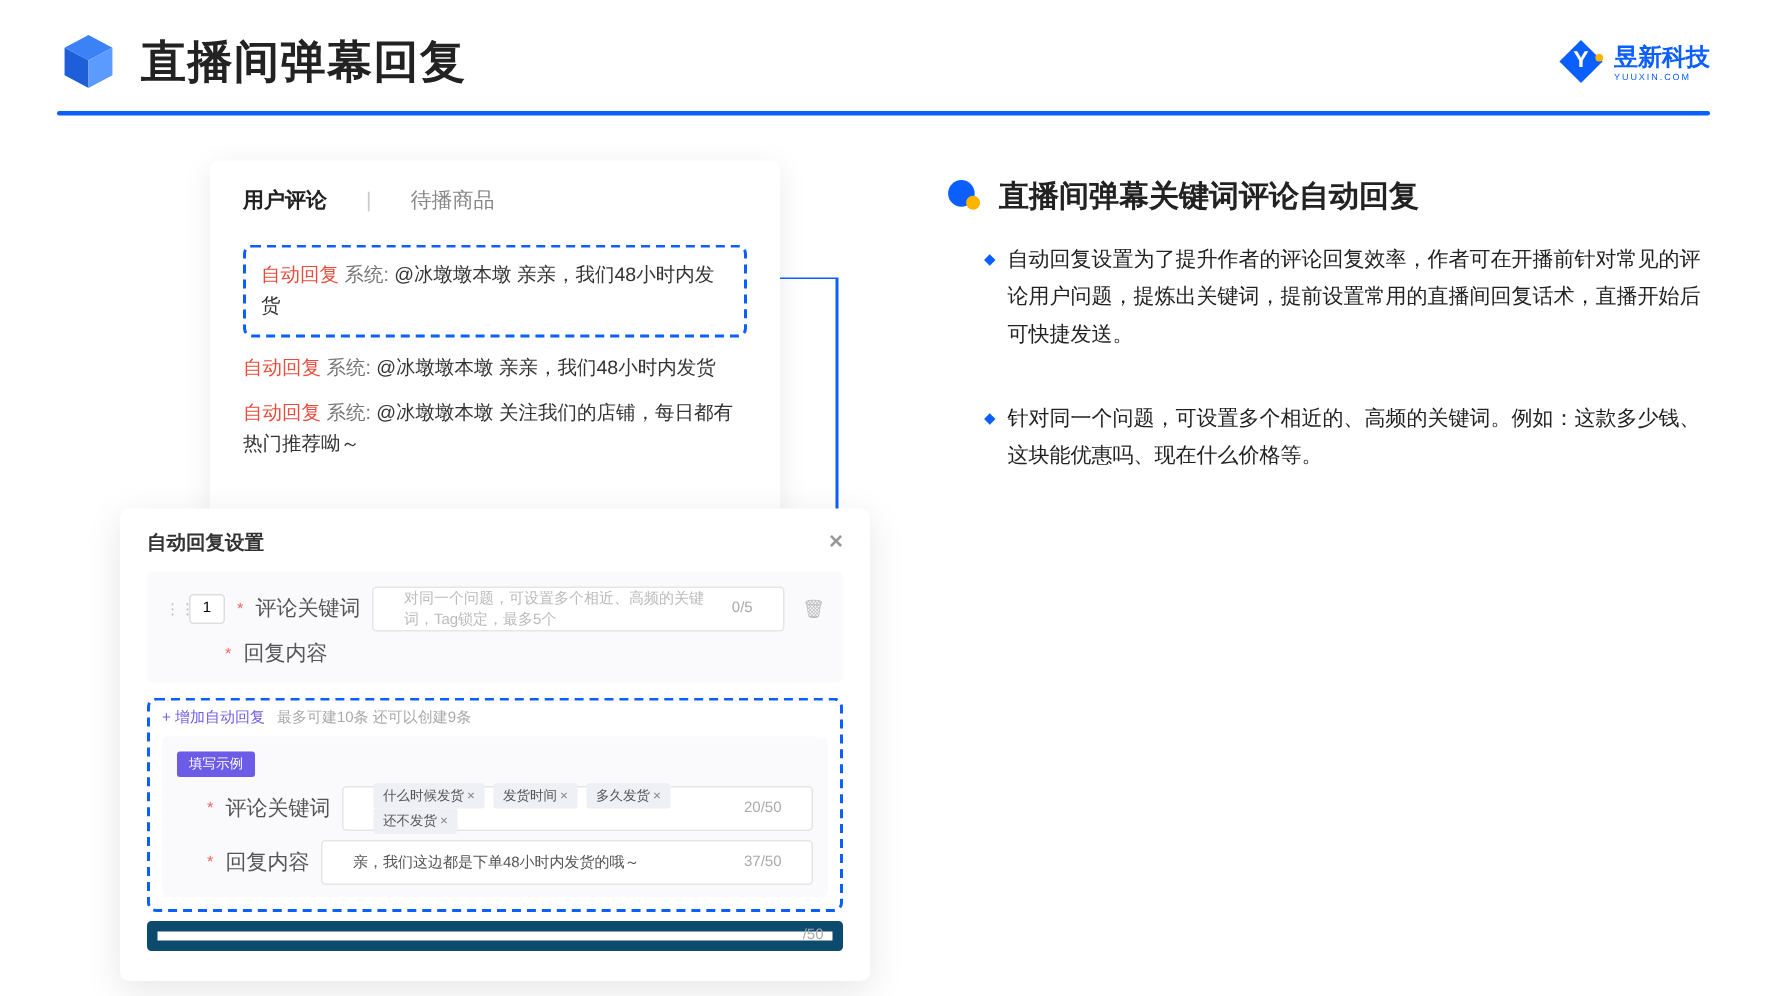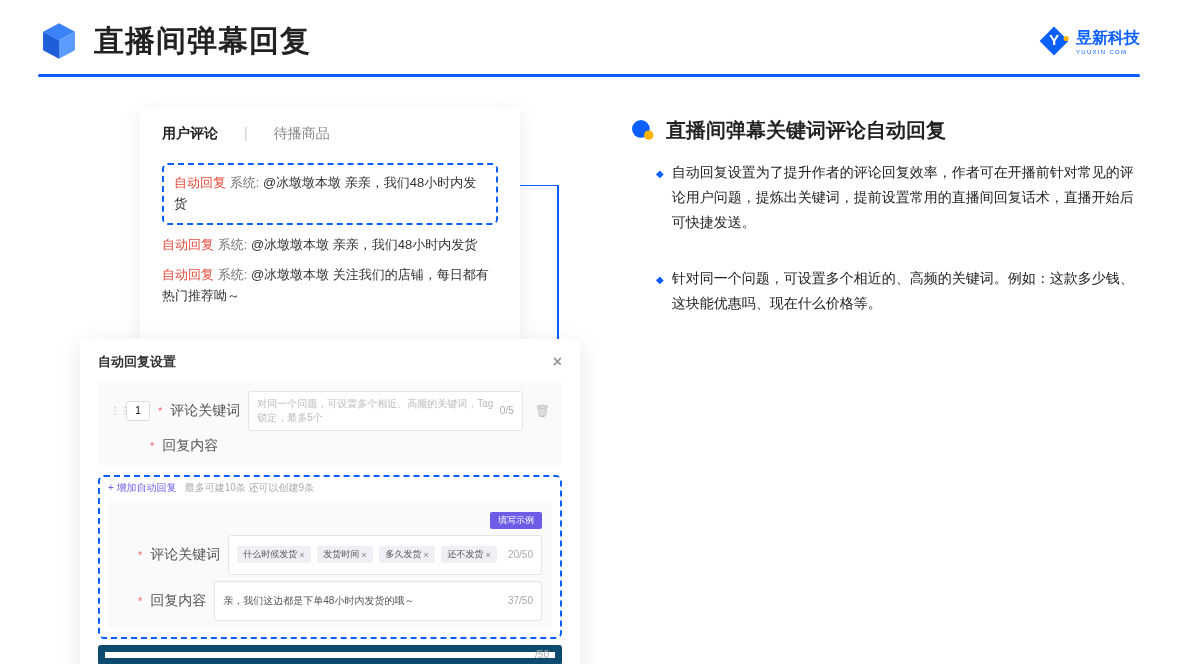--- a/index.html
+++ b/index.html
@@ -28,28 +28,28 @@
 .panel2 { width: 500px; margin-left: 40px; margin-top: -8px; background: #fff; box-shadow: 0 6px 24px rgba(0,0,0,0.10); border-radius: 6px; padding: 14px 18px 20px; position: relative; }
 .panel2-header { display: flex; justify-content: space-between; align-items: flex-end; font-size: 13px; color: #333; font-weight: 600; margin-bottom: 10px; }
 .close-x { color: #999; font-size: 16px; cursor: pointer; }
 .setting-card { background: #fafafc; border-radius: 4px; padding: 10px 12px; margin-bottom: 10px; }
 .row { display: flex; align-items: center; gap: 8px; margin-bottom: 6px; font-size: 11px; }
 .row:last-child { margin-bottom: 0; }
 .drag { color: #bbb; font-size: 10px; width: 8px; }
 .num-box { width: 24px; height: 20px; border: 1px solid #ddd; border-radius: 3px; display: flex; align-items: center; justify-content: center; font-size: 10px; background: #fff; }
 .star { color: #f56565; }
 .label { color: #555; font-size: 14px; white-space: nowrap; }
-.input-box { flex: 1; height: 40px; border: 1px solid #e5e5e5; border-radius: 3px; padding: 0 8px; display: flex; align-items: center; justify-content: space-between; font-size: 10px; color: #bbb; background: #fff; }
+.input-box { flex: 1; height: 30px; border: 1px solid #e5e5e5; border-radius: 3px; padding: 0 20px; display: flex; align-items: center; justify-content: space-between; font-size: 10px; color: #bbb; background: #fff; }
 .counter { color: #aaa; font-size: 10px; }
 .trash { color: #bbb; font-size: 12px; margin-left: 4px; }
 .dashed-box2 { border: 2.5px dashed #0b5fff; border-radius: 6px; padding: 4px 8px 8px; }
 .add-line { display: flex; align-items: center; gap: 8px; margin-bottom: 6px; font-size: 10px; }
 .add-link { color: #6c5ce7; }
 .hint { color: #aaa; }
-.example-card { background: #fafafc; border-radius: 4px; padding: 8px 10px; text-align: right; }
+.example-card { background: #fafafc; border-radius: 4px; padding: 8px 10px; }
 .badge { background: #6c5ce7; color: #fff; font-size: 9px; padding: 2px 8px; border-radius: 2px; display: inline-block; margin-bottom: 6px; }
 .tag-chip { background: #eef0f5; color: #555; font-size: 9px; padding: 2px 6px; border-radius: 2px; margin-right: 4px; display: inline-flex; align-items: center; }
 .tag-x { margin-left: 2px; color: #888; }
 .extra-input { height: 20px; border: 7px solid #0c4a6e; border-radius: 3px; background: #fff; margin-top: 6px; display: flex; align-items: center; justify-content: flex-end; padding: 0 6px; font-size: 10px; color: #aaa; }
 .right { flex: 1; padding-top: 10px; }
 .right-head { display: flex; align-items: center; gap: 10px; margin-bottom: 16px; }
 .bubble-icon { width: 26px; height: 26px; position: relative; }
 .right-title { font-size: 20px; font-weight: 600; color: #222; }
 .bullets { list-style: none; padding: 0; }
 .bullets li { display: flex; gap: 8px; margin-bottom: 30px; font-size: 14px; line-height: 1.8; color: #222; padding-left: 26px; }

